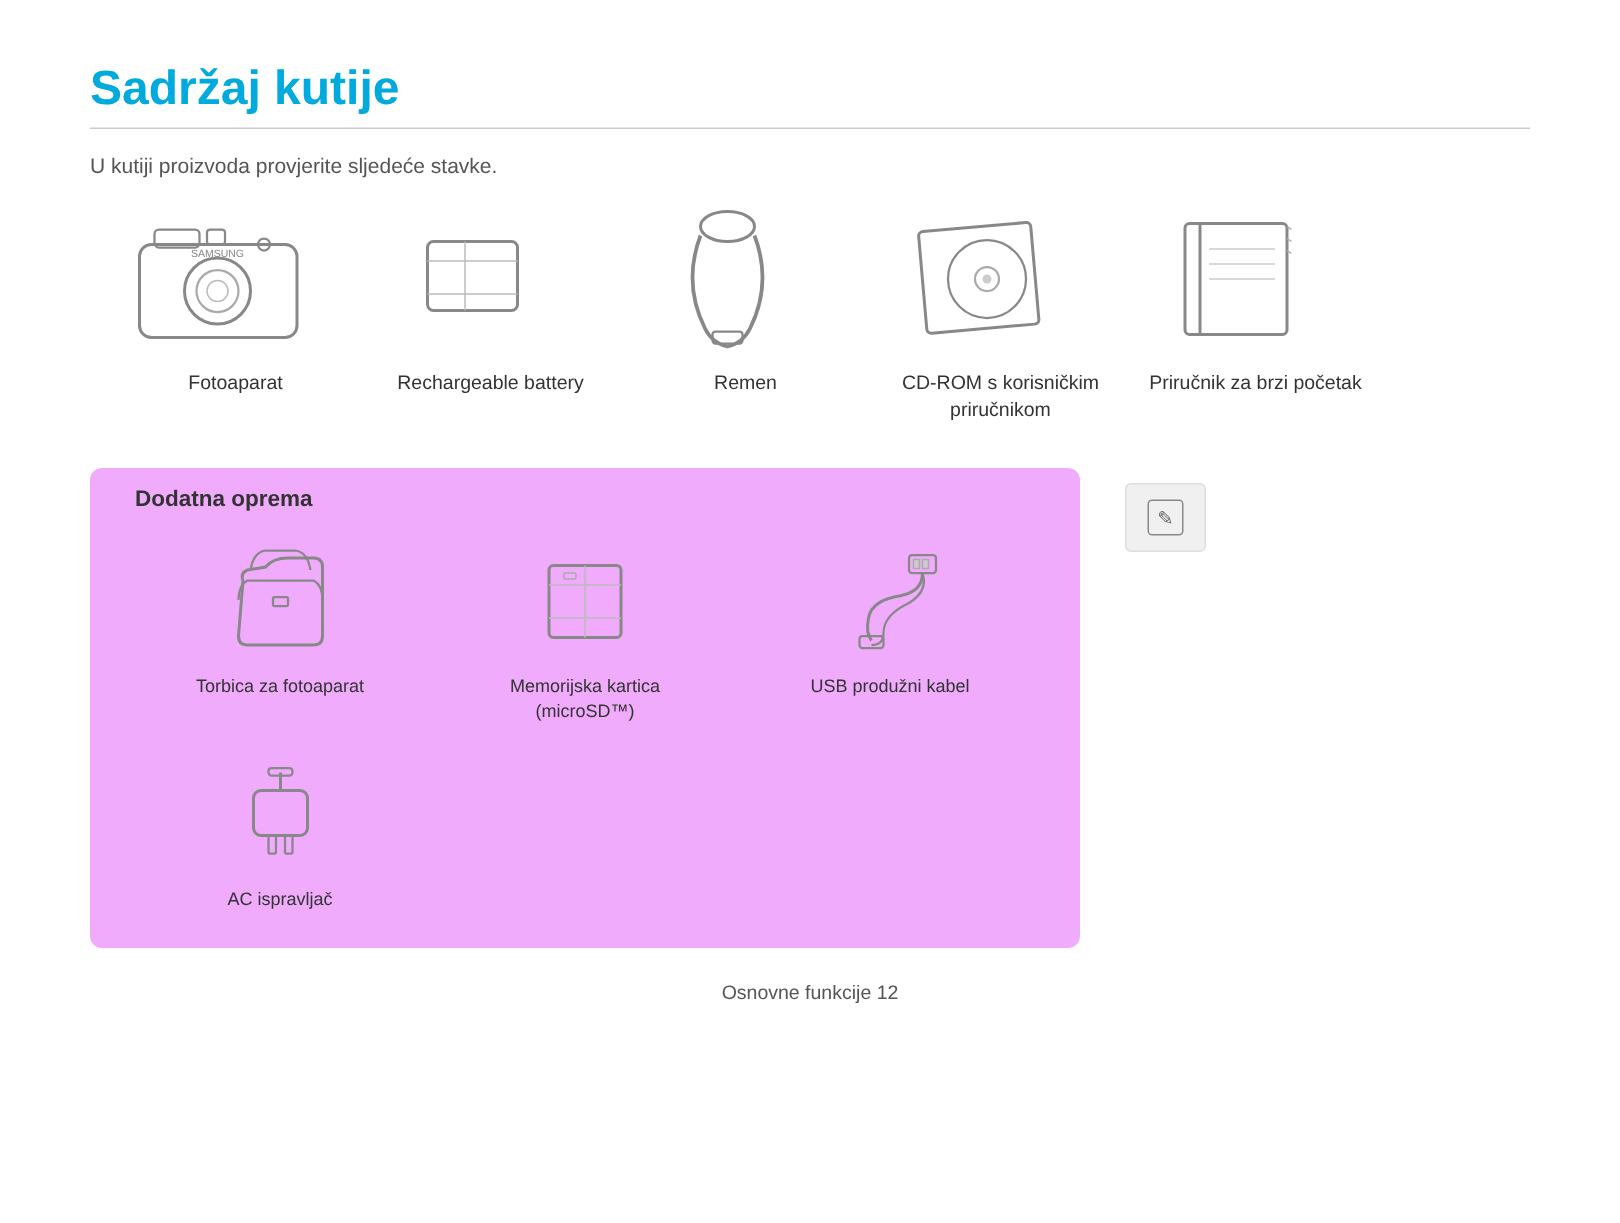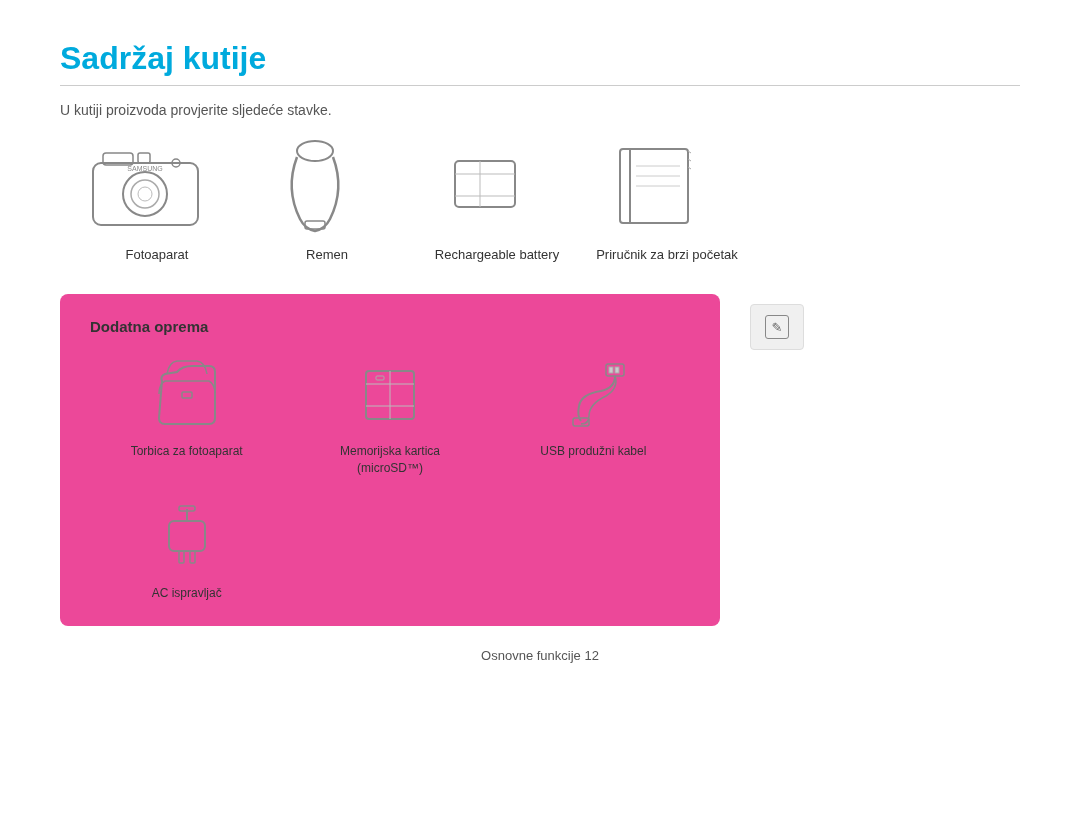--- a/index.html
+++ b/index.html
@@ -52,23 +52,23 @@
       margin-bottom: 10px;
     }
     .item-label {
       font-size: 13px;
       color: #333;
       line-height: 1.4;
       padding-left: 24px;
     }
     
     .dodatna-box {
-      background: #ec4899;
+      background: #f0abfc;
       border-radius: 8px;
-      padding: 24px 30px 24px 30px;
+      padding: 12px 30px 24px 30px;
       width: 660px;
       display: inline-block;
       vertical-align: top;
     }
     .dodatna-title {
       font-size: 15px;
       font-weight: bold;
       color: #333;
       margin-bottom: 20px;
     }
@@ -166,46 +166,60 @@
         <text x="57" y="30" text-anchor="middle" font-size="7" fill="#888" font-family="Arial">SAMSUNG</text>
 
         <circle cx="88" cy="22" r="4" fill="none" stroke="#888" stroke-width="1.5"></circle>
       </svg>
     </div>
     <div class="item-label">Fotoaparat</div>
   </div>
 
   <div class="item">
     <div class="item-icon">
-      <svg width="80" height="95" viewBox="0 0 80 95">
-
-        <ellipse cx="40" cy="12" rx="18" ry="10" fill="none" stroke="#888" stroke-width="2"></ellipse>
-
-        <path d="M22 18 Q10 50 25 80 Q30 90 40 92 Q50 90 55 80 Q70 50 58 18" fill="none" stroke="#888" stroke-width="2.5"></path>
-
-        <rect x="30" y="82" width="20" height="8" rx="2" fill="none" stroke="#888" stroke-width="1.5"></rect>
-      </svg>
-    </div>
-    <div class="item-label">Remen</div>
-  </div>
-
-  <div class="item">
-    <div class="item-icon">
       <svg width="90" height="80" viewBox="0 0 90 80">
 
         <rect x="15" y="15" width="60" height="46" rx="4" fill="none" stroke="#888" stroke-width="2"></rect>
 
         <line x1="15" y1="28" x2="75" y2="28" stroke="#bbb" stroke-width="1"></line>
         <line x1="15" y1="50" x2="75" y2="50" stroke="#bbb" stroke-width="1"></line>
         <line x1="40" y1="15" x2="40" y2="61" stroke="#bbb" stroke-width="1"></line>
       </svg>
     </div>
     <div class="item-label">Rechargeable battery</div>
   </div>
 
+  <div class="item">
+    <div class="item-icon">
+      <svg width="80" height="95" viewBox="0 0 80 95">
+
+        <ellipse cx="40" cy="12" rx="18" ry="10" fill="none" stroke="#888" stroke-width="2"></ellipse>
+
+        <path d="M22 18 Q10 50 25 80 Q30 90 40 92 Q50 90 55 80 Q70 50 58 18" fill="none" stroke="#888" stroke-width="2.5"></path>
+
+        <rect x="30" y="82" width="20" height="8" rx="2" fill="none" stroke="#888" stroke-width="1.5"></rect>
+      </svg>
+    </div>
+    <div class="item-label">Remen</div>
+  </div>
+
+  <div class="item">
+    <div class="item-icon">
+      <svg width="110" height="90" viewBox="0 0 110 90">
+
+        <rect x="15" y="10" width="75" height="68" rx="3" fill="none" stroke="#888" stroke-width="2" transform="rotate(-5 55 44)"></rect>
+
+        <circle cx="58" cy="45" r="26" fill="none" stroke="#888" stroke-width="1.5"></circle>
+        <circle cx="58" cy="45" r="8" fill="none" stroke="#aaa" stroke-width="1.5"></circle>
+        <circle cx="58" cy="45" r="3" fill="#ccc"></circle>
+      </svg>
+    </div>
+    <div class="item-label" style="white-space:pre-line;">CD-ROM s korisničkim
+priručnikom</div>
+  </div>
 
   <div class="item">
     <div class="item-icon">
       <svg width="95" height="90" viewBox="0 0 95 90">
 
         <rect x="12" y="8" width="68" height="74" rx="3" fill="none" stroke="#888" stroke-width="2"></rect>
 
         <line x1="22" y1="8" x2="22" y2="82" stroke="#888" stroke-width="2"></line>
 
         <line x1="80" y1="10" x2="83" y2="12" stroke="#aaa" stroke-width="1"></line>

